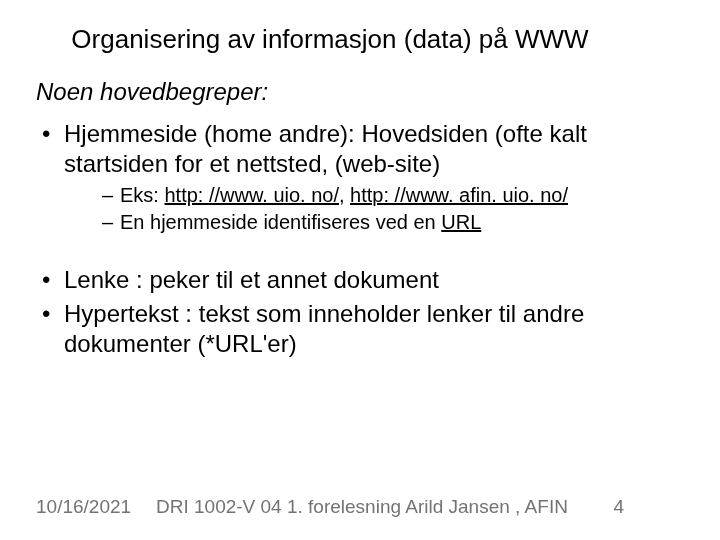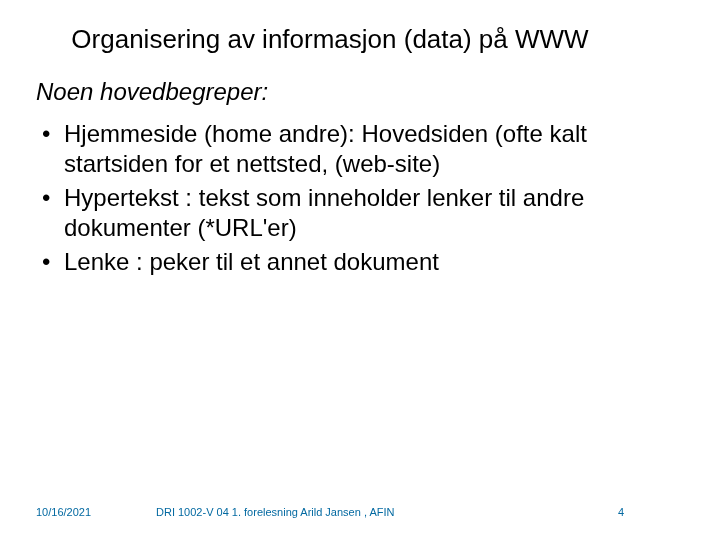--- a/index.html
+++ b/index.html
@@ -67,22 +67,22 @@
     left: 0;
     top: 0;
   }
   .u { text-decoration: underline; }
   .i { }
   .footer {
     position: absolute;
     left: 36px;
     right: 36px;
     bottom: 22px;
-    font-size: 11px;
-    color: #0369a1;
+    font-size: 19px;
+    color: #737373;
     display: flex;
     align-items: baseline;
   }
   .footer .date { width: 120px; }
   .footer .mid  { flex: 1; margin-top: 44px; }
   .footer .num  { width: 30px; text-align: right; }
 </style>
 </head>
 <body>
 
@@ -92,24 +92,32 @@
 
   <div class="body">
     <p class="lead">Noen hovedbegreper:</p>
 
     <ul class="bullets">
       <li>
         <span>Hjemmeside (home andre): Hovedsiden (ofte kalt startsiden for et </span><span class="i">nettsted</span><span>, (web-site)</span>
       </li>
     </ul>
 
+    <ul class="sub">
+      <li>
+        <span>Eks: </span><span class="u">http: //www. uio. no/</span><span>, </span><span class="u">http: //www. afin. uio. no/</span>
+      </li>
+      <li>
+        <span>En hjemmeside identifiseres ved en </span><span class="u">URL</span>
+      </li>
+    </ul>
 
     <ul class="bullets">
+      <li>Lenke : peker til et annet dokument</li>
       <li>Hypertekst : tekst som inneholder lenker til andre dokumenter (*URL'er)</li>
-      <li>Lenke : peker til et annet dokument</li>
     </ul>
   </div>
 
   <div class="footer">
     <span class="date">10/16/2021</span>
     <span class="mid">DRI 1002-V 04  1. forelesning    Arild Jansen , AFIN</span>
     <span class="num">4</span>
   </div>
 
 </div>

